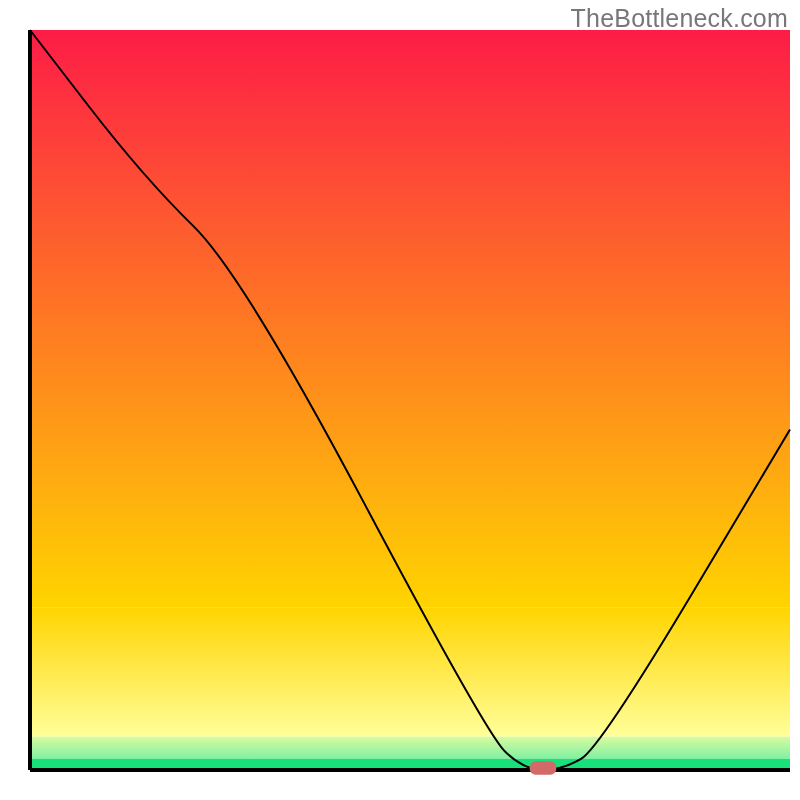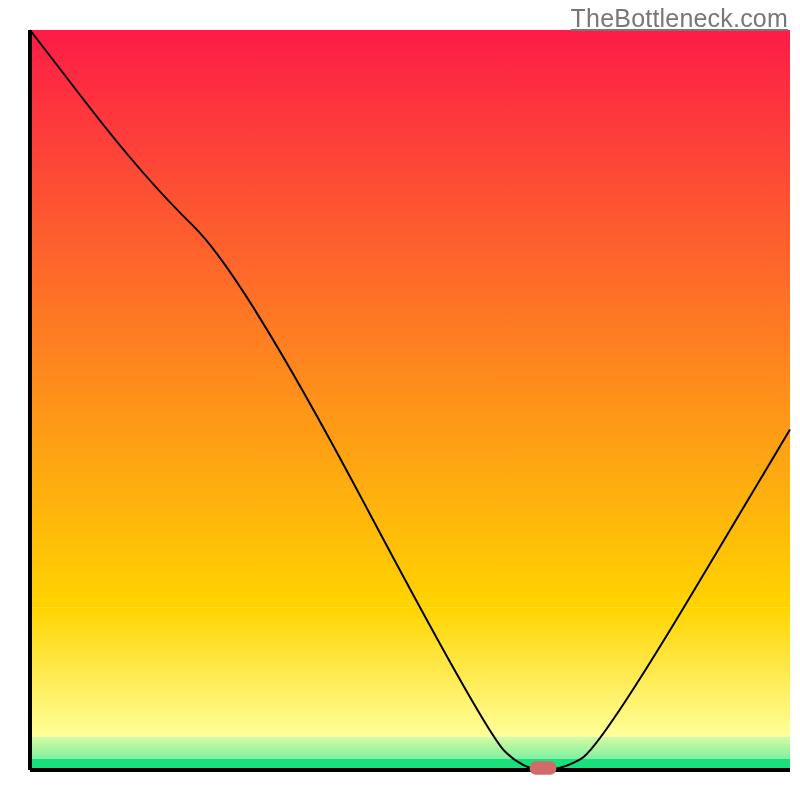--- a/index.html
+++ b/index.html
@@ -17,21 +17,20 @@
   }
   .watermark {
     position: absolute;
     top: 4px;
     right: 12px;
     font-size: 25px;
     font-weight: 500;
     color: #777777;
     letter-spacing: 0.2px;
     z-index: 3;
-    text-decoration: underline;
   }
   svg.plot {
     position: absolute;
     left: 0;
     top: 0;
     width: 800px;
     height: 800px;
   }
 </style>
 </head>

